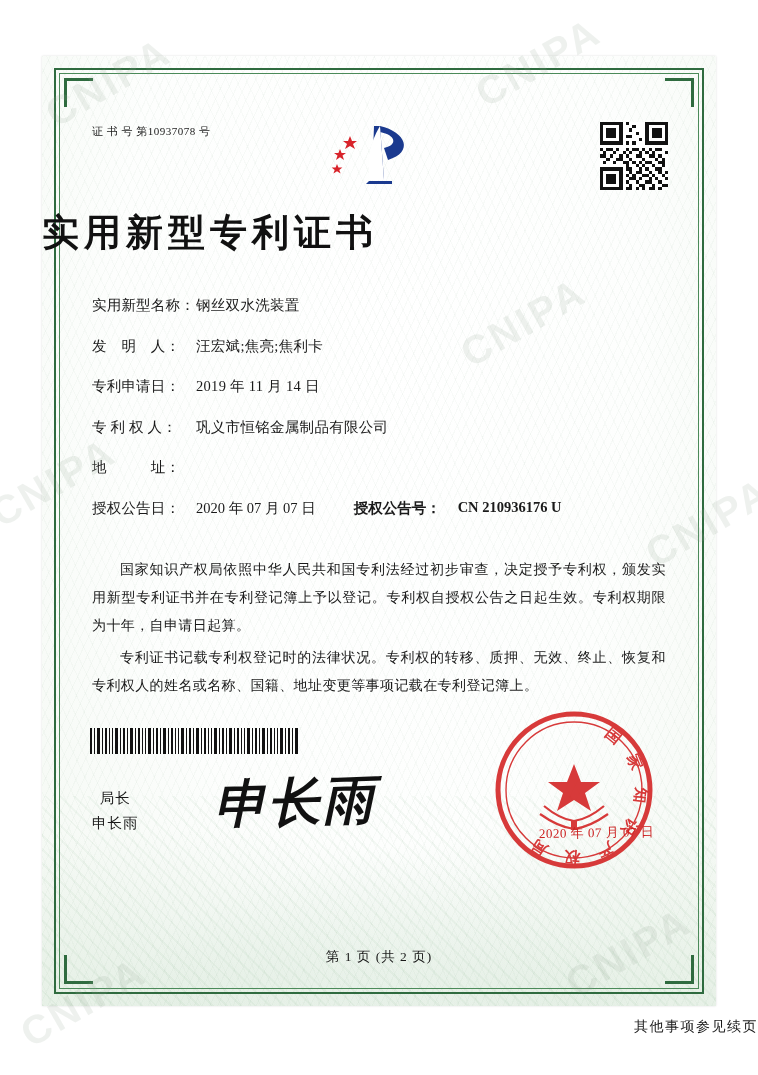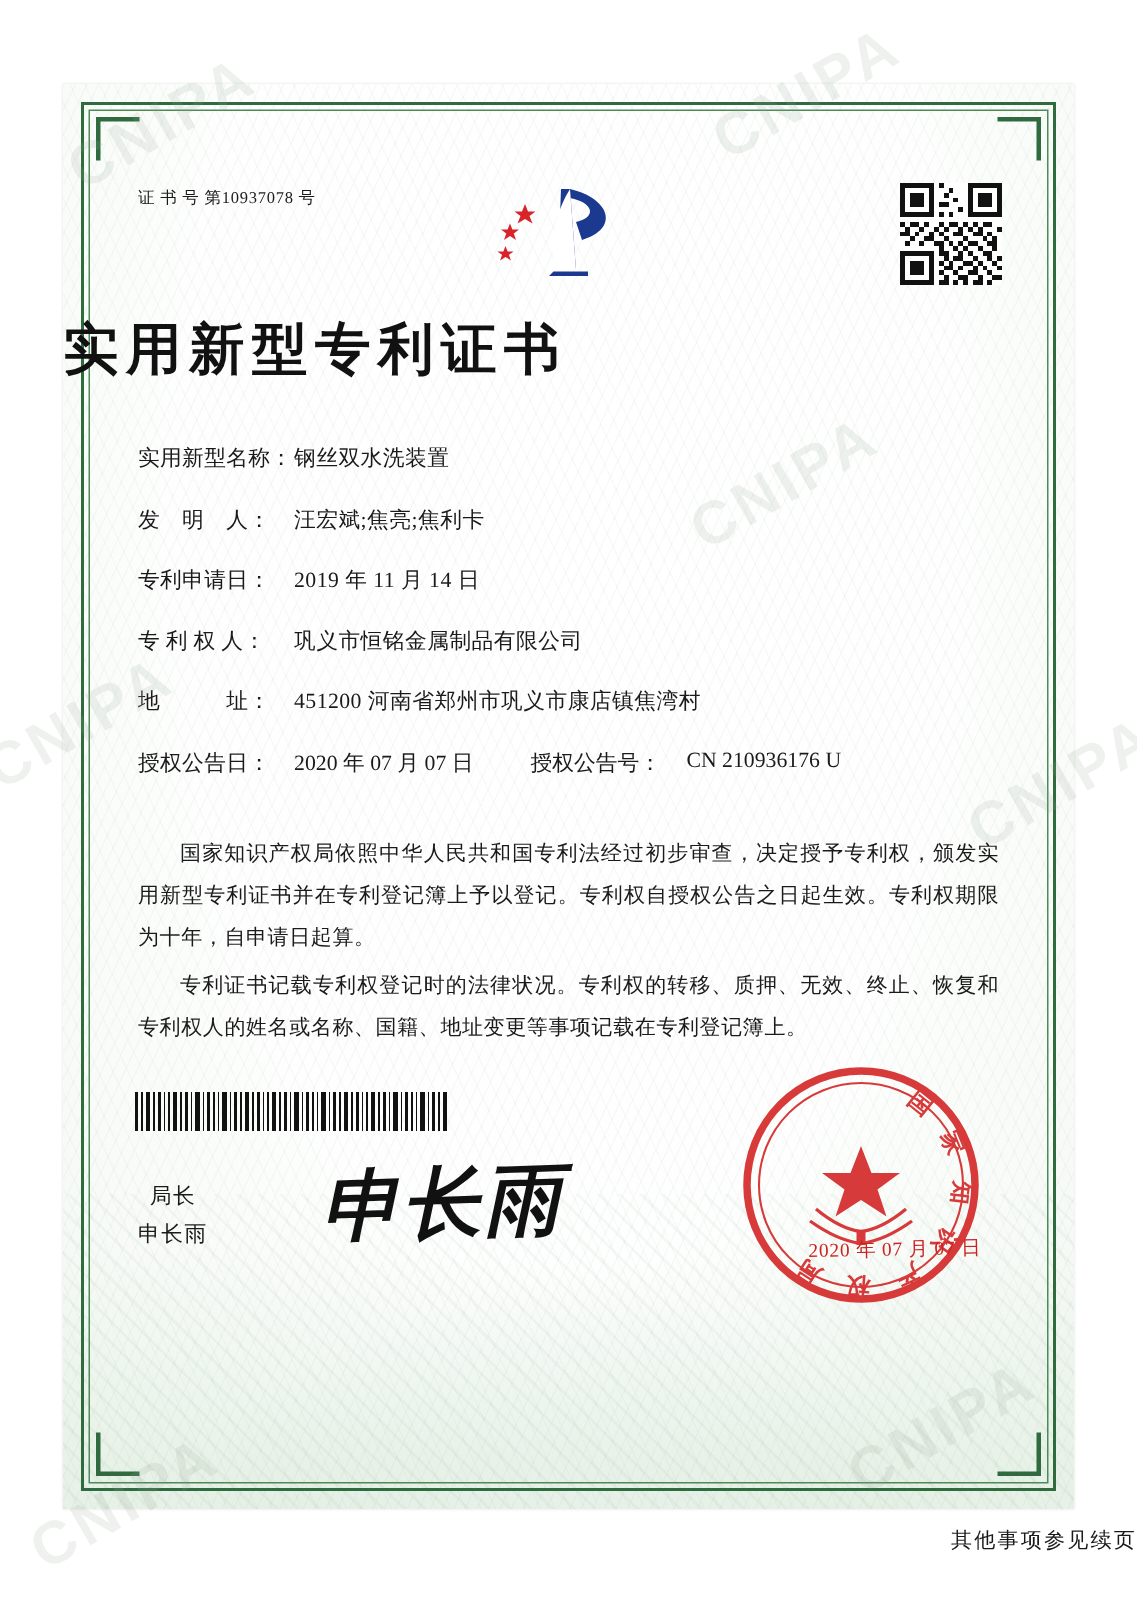--- a/index.html
+++ b/index.html
@@ -161,20 +161,21 @@
   .val {
     flex: 1;
     letter-spacing: 0.3px;
   }
   .row.double .half {
     display: flex;
     align-items: flex-start;
   }
   .row.double .half.second {
     margin-left: 38px;
+    font-weight: bold;
   }
   .row.double .lab2 {
     width: 104px;
     flex: 0 0 104px;
   }
 
   
   .paras {
     position: absolute;
     left: 50px;
@@ -426,21 +427,20 @@
         <div class="val">2019 年 11 月 14 日</div>
       </div>
 
       <div class="row">
         <div class="lab">专 利 权 人：</div>
         <div class="val">巩义市恒铭金属制品有限公司</div>
       </div>
 
       <div class="row">
         <div class="lab">地　　　址：</div>
-        <div class="val">451200 河南省郑州市巩义市康店镇焦湾村</div>
       </div>
 
       <div class="row double">
         <div class="half">
           <div class="lab">授权公告日：</div>
           <div>2020 年 07 月 07 日</div>
         </div>
         <div class="half second">
           <div class="lab2">授权公告号：</div>
           <div>CN 210936176 U</div>
@@ -543,17 +543,18 @@
           <rect x="-3" y="30" width="6" height="10" fill="#d32020"></rect>
         </g>
 
         <text font-family="Liberation Serif, serif" font-size="15.5" fill="#d32020" font-weight="bold" letter-spacing="6">
           <textPath href="#ringpath" startOffset="8%">国 家 知 识 产 权 局</textPath>
         </text>
       </svg>
     </div>
     <div class="seal-date">2020 年 07 月 07 日</div>
 
+    <div class="page-num">第 1 页 (共 2 页)</div>
 
   </div>
 </div>
 
 <div class="footnote">其他事项参见续页</div>
 
 </body></html>

